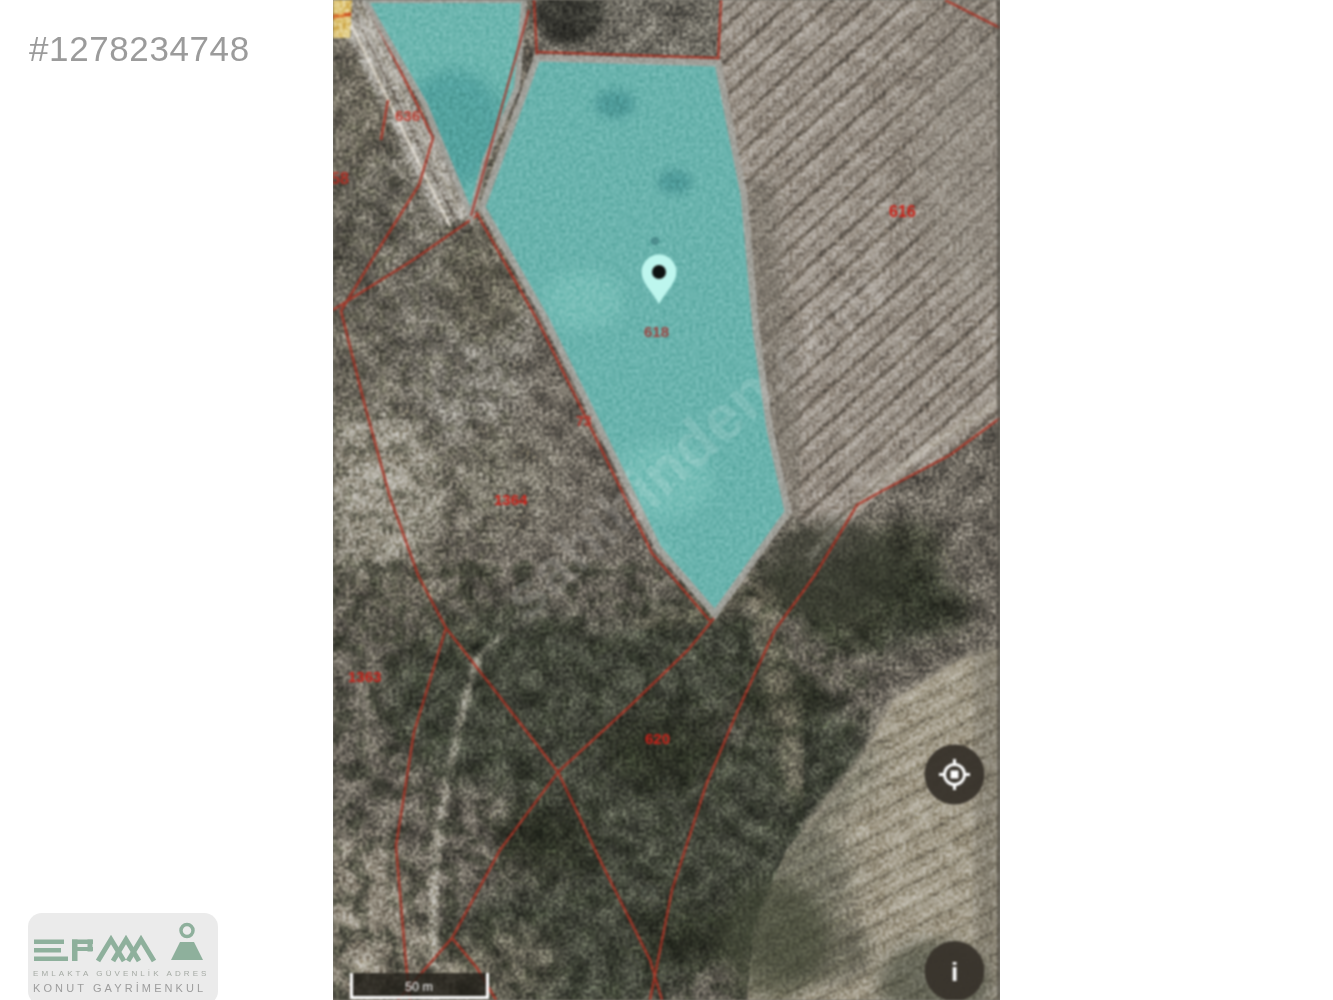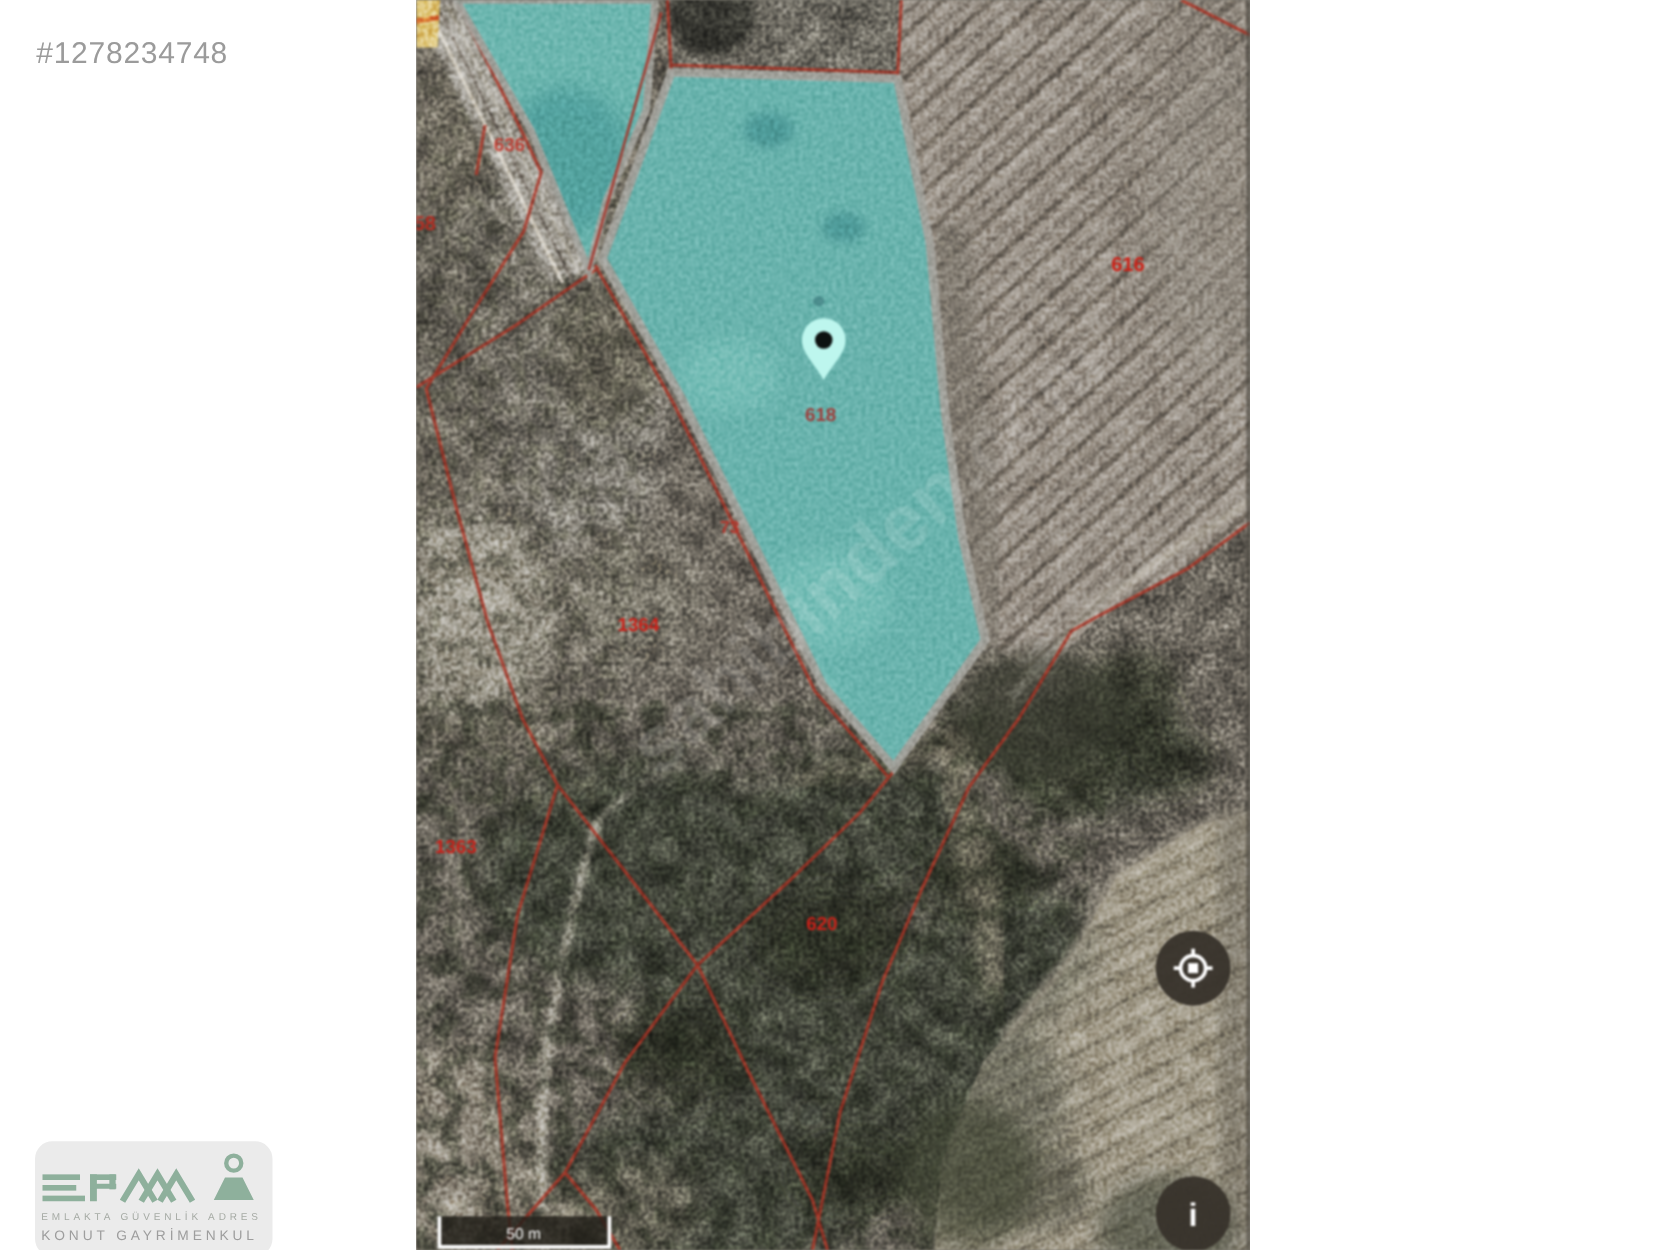--- a/index.html
+++ b/index.html
@@ -1,18 +1,18 @@
 <!DOCTYPE html>
 <html><head>
 <meta charset="utf-8">
 <style>
   html,body{margin:0;padding:0;background:#fff;width:1333px;height:1000px;overflow:hidden;
     font-family:"Liberation Sans", sans-serif;}
   #page{position:relative;width:1333px;height:1000px;background:#fff;}
-  #adid{position:absolute;left:29px;top:29px;font-size:24px;color:#9b9b9b;letter-spacing:0.6px;}
+  #adid{position:absolute;left:29px;top:29px;font-size:35px;color:#9b9b9b;letter-spacing:0.6px;}
   #map{position:absolute;left:333px;top:0;width:667px;height:1000px;overflow:hidden;background:#7d7970;}
   #map svg{filter:blur(0.8px);}
   #logo{position:absolute;left:28px;top:913px;width:190px;height:92px;background:#ebebeb;border-radius:14px;}
 </style>
 </head>
 <body>
 <div id="page">
 
   <div id="adid">#1278234748</div>
 

